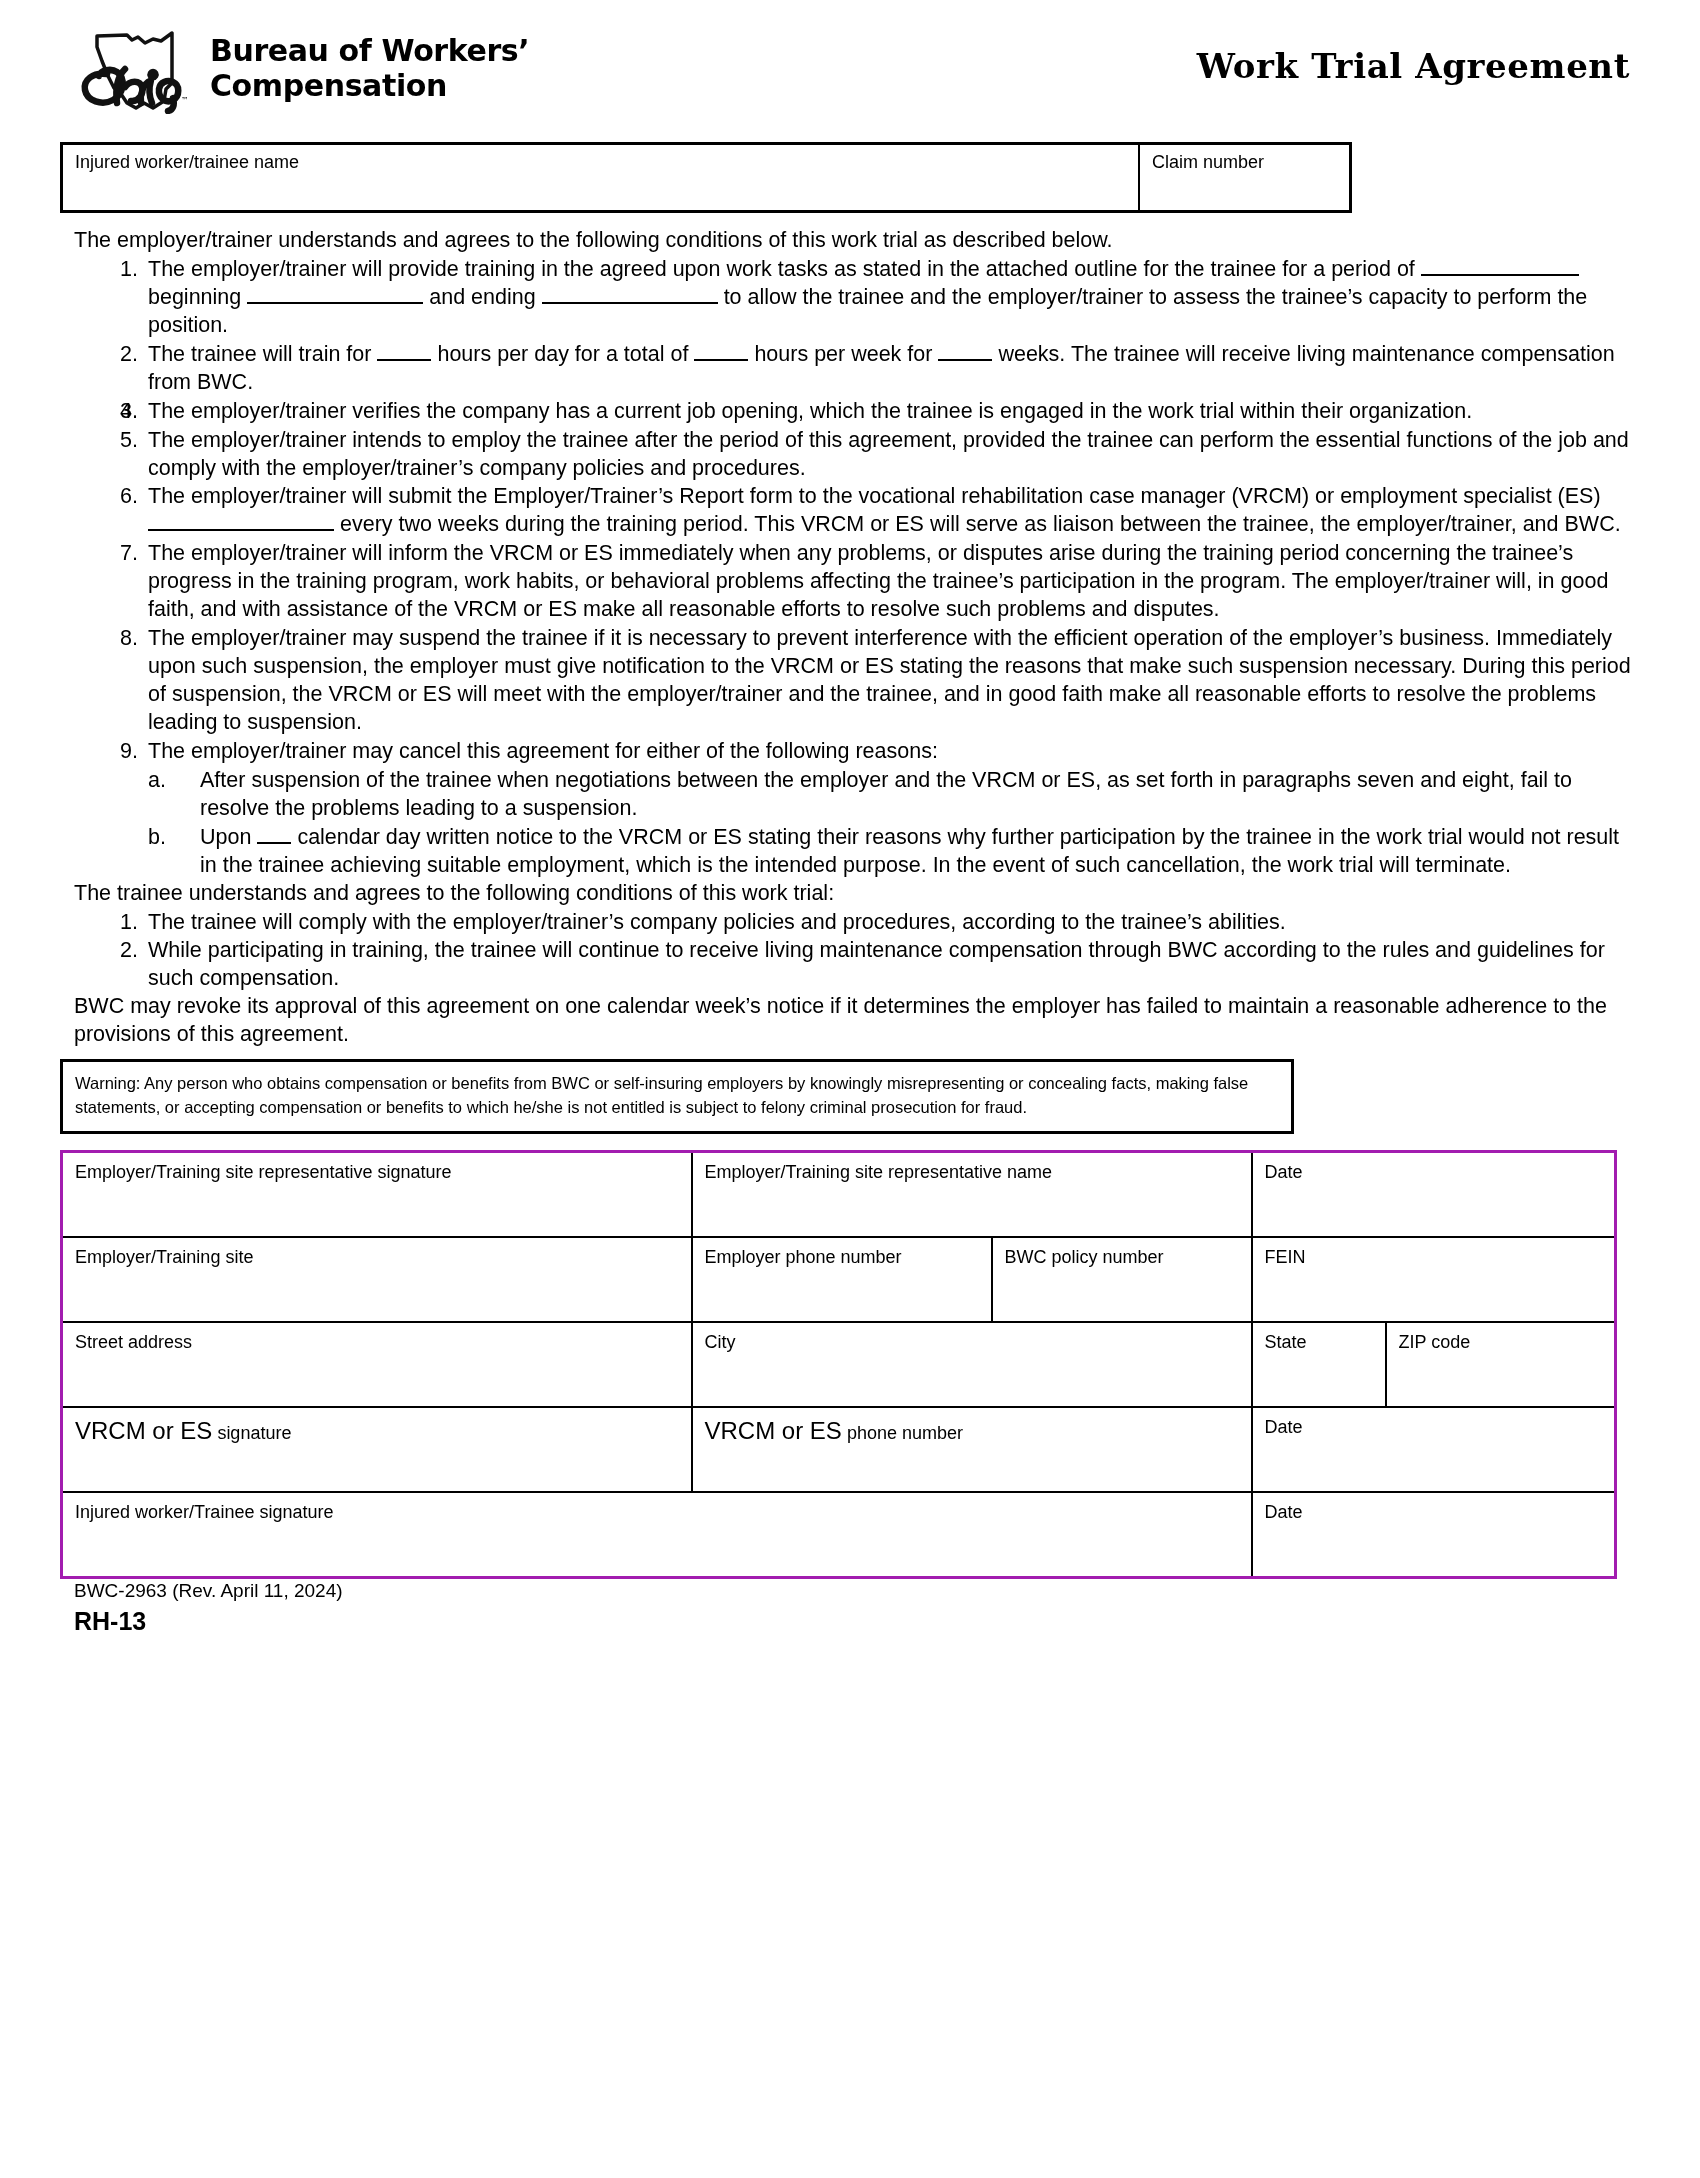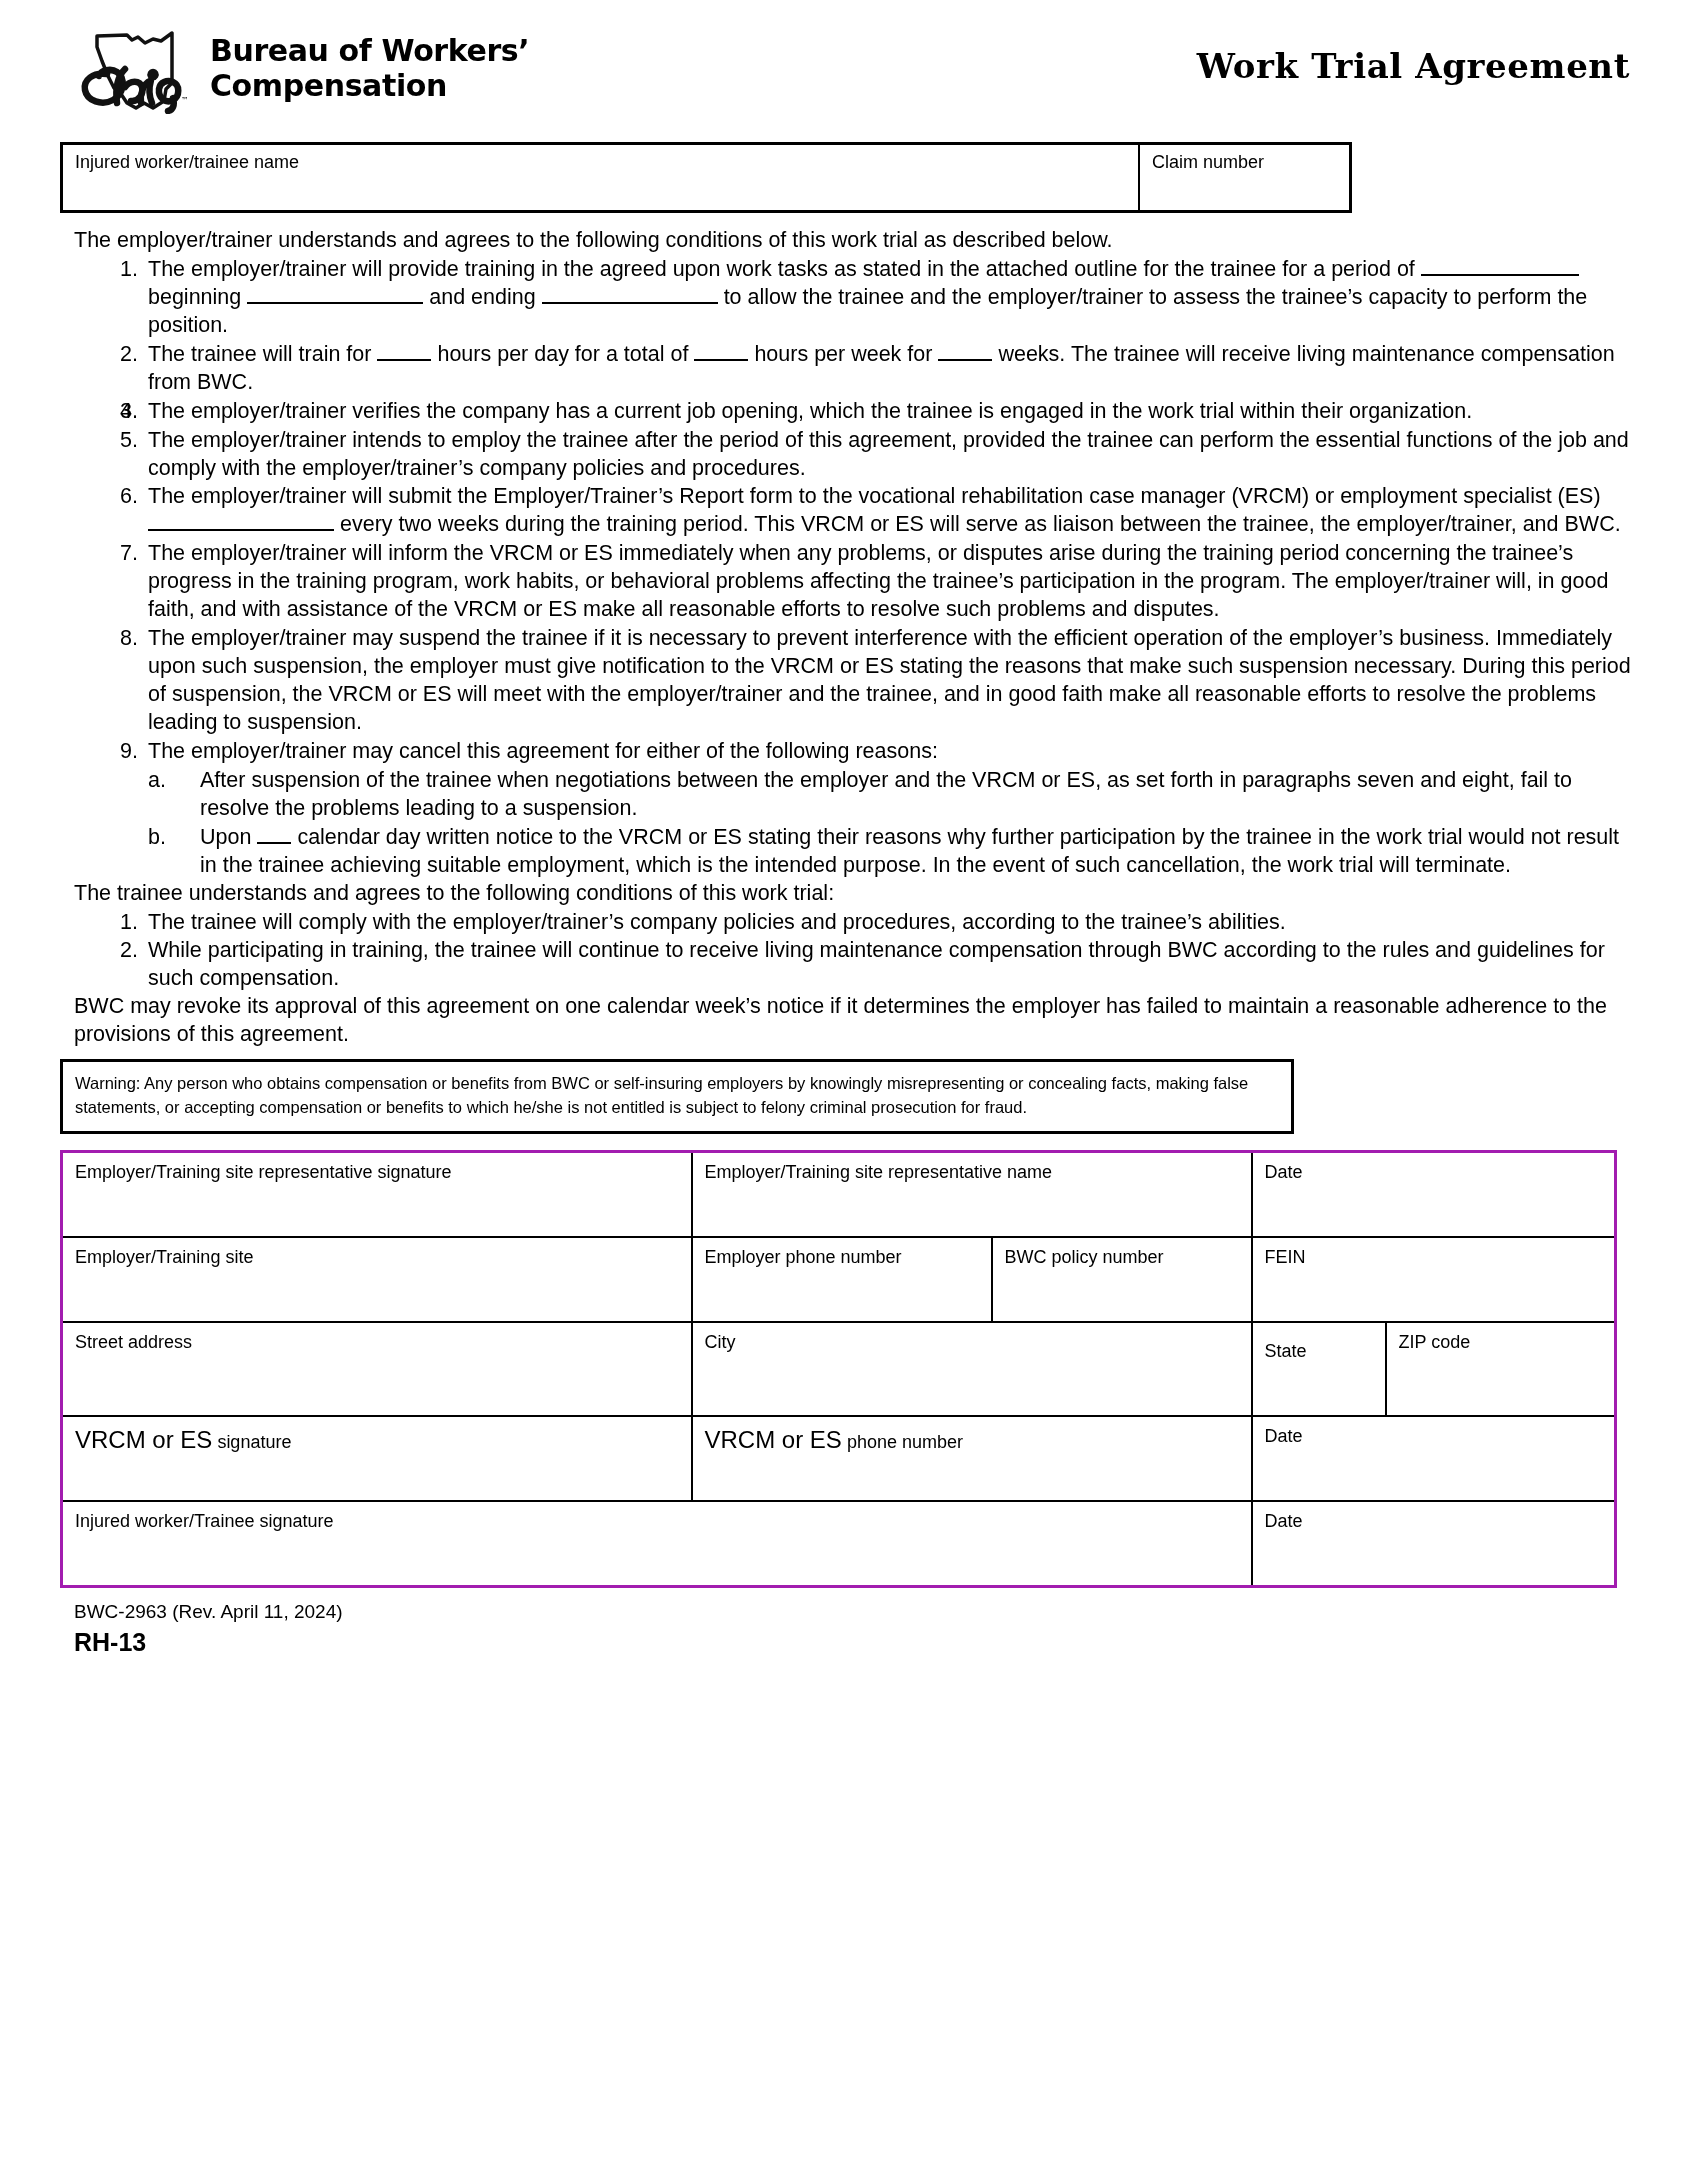--- a/index.html
+++ b/index.html
@@ -162,21 +162,21 @@
   }
   .lbl-big {
     font-size: 24px;
   }
   .lbl-small {
     font-size: 18px;
   }
 
   
   .footer {
-    margin-top: 12px;
+    margin-top: 0;
     padding-left: 14px;
   }
   .footer .form-no {
     font-size: 19px;
     line-height: 1.25;
   }
   .footer .rh {
     font-size: 25px;
     font-weight: bold;
     line-height: 1.3;
@@ -365,21 +365,21 @@
       <td>
         <span>Street address</span>
       </td>
       <td colspan="2" style="width:440px">
         <span>City</span>
       </td>
       <td style="padding:0; border:0;">
         <table style="width:100%;height:100%;border-collapse:collapse;table-layout:fixed;">
           <tbody>
                 <tr>
-            <td style="width:120px;border:2px solid #000;border-top:0;border-bottom:0;border-left:0;height:74px;vertical-align:top;padding:18px 0 0 12px;font-size:18px;">
+            <td style="width:120px;border:2px solid #000;border-top:0;border-bottom:0;border-left:0;height:74px;vertical-align:top;padding:9px 0 0 12px;font-size:18px;">
               <span>State</span>
             </td>
             <td style="border:0;height:74px;vertical-align:top;padding:9px 0 0 12px;font-size:18px;">
               <span>ZIP code</span>
             </td>
           </tr>
         </tbody>
             </table>
       </td>
     </tr>

